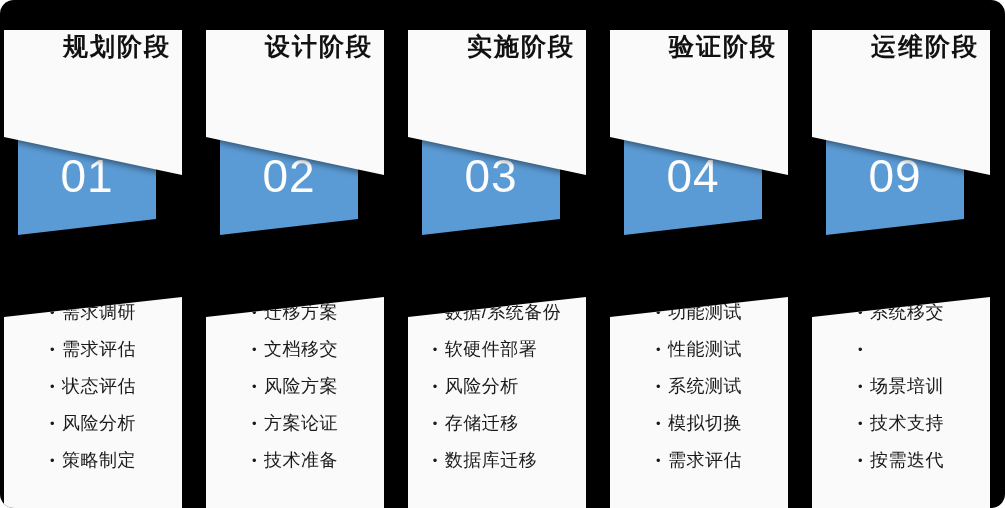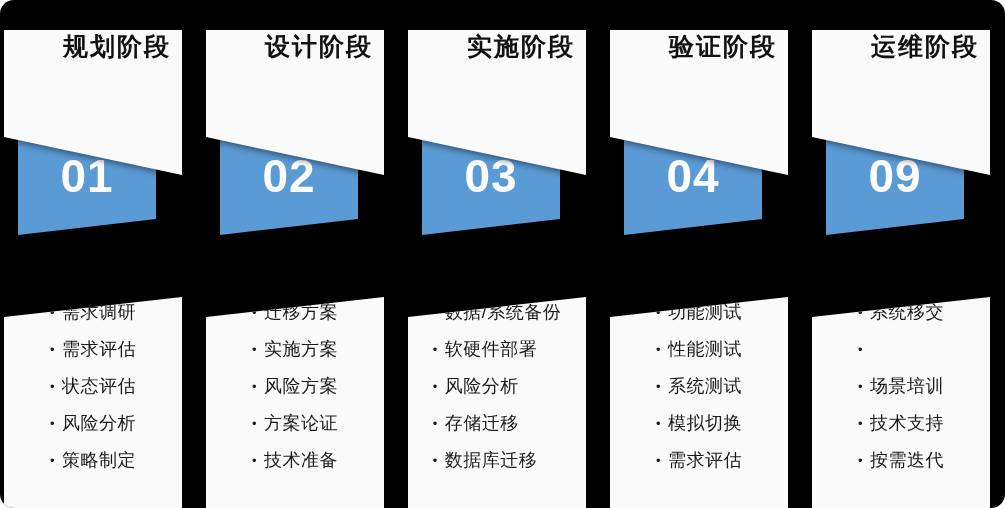--- a/index.html
+++ b/index.html
@@ -23,21 +23,21 @@
   
   .num-plate {
     position:absolute; left:14px; top:100px;
     width:138px; height:132px;
     background:var(--accent);
     clip-path:polygon(0 0, 100% 30px, 100% 116px, 0 132px);
   }
   .num-plate .num {
     position:absolute; left:0; right:0; top:50px;
     text-align:center;
-    font-size:46px; font-weight:bold; line-height:1;
+    font-size:46px; font-weight:normal; line-height:1;
     color:#fdfdfd;
     letter-spacing:1px;
   }
   
   .hdr-wrap { position:absolute; left:0; top:0; width:178px; height:146px;
     filter:drop-shadow(2px 3px 3px rgba(0,0,0,0.45)); }
   .hdr {
     width:178px; height:146px;
     background:var(--boxbg);
     clip-path:polygon(0 0, 100% 0, 100% 145px, 0 107px);
@@ -129,21 +129,21 @@
       </div>
       <div class="body-wrap">
         <div class="body-box">
           <ul>
             <li>
                 <span class="dot">•</span>
                 <span>迁移方案</span>
               </li>
             <li>
                 <span class="dot">•</span>
-                <span>实施方案</span>
+                <span>文档移交</span>
               </li>
             <li>
                 <span class="dot">•</span>
                 <span>风险方案</span>
               </li>
             <li>
                 <span class="dot">•</span>
                 <span>方案论证</span>
               </li>
             <li>

